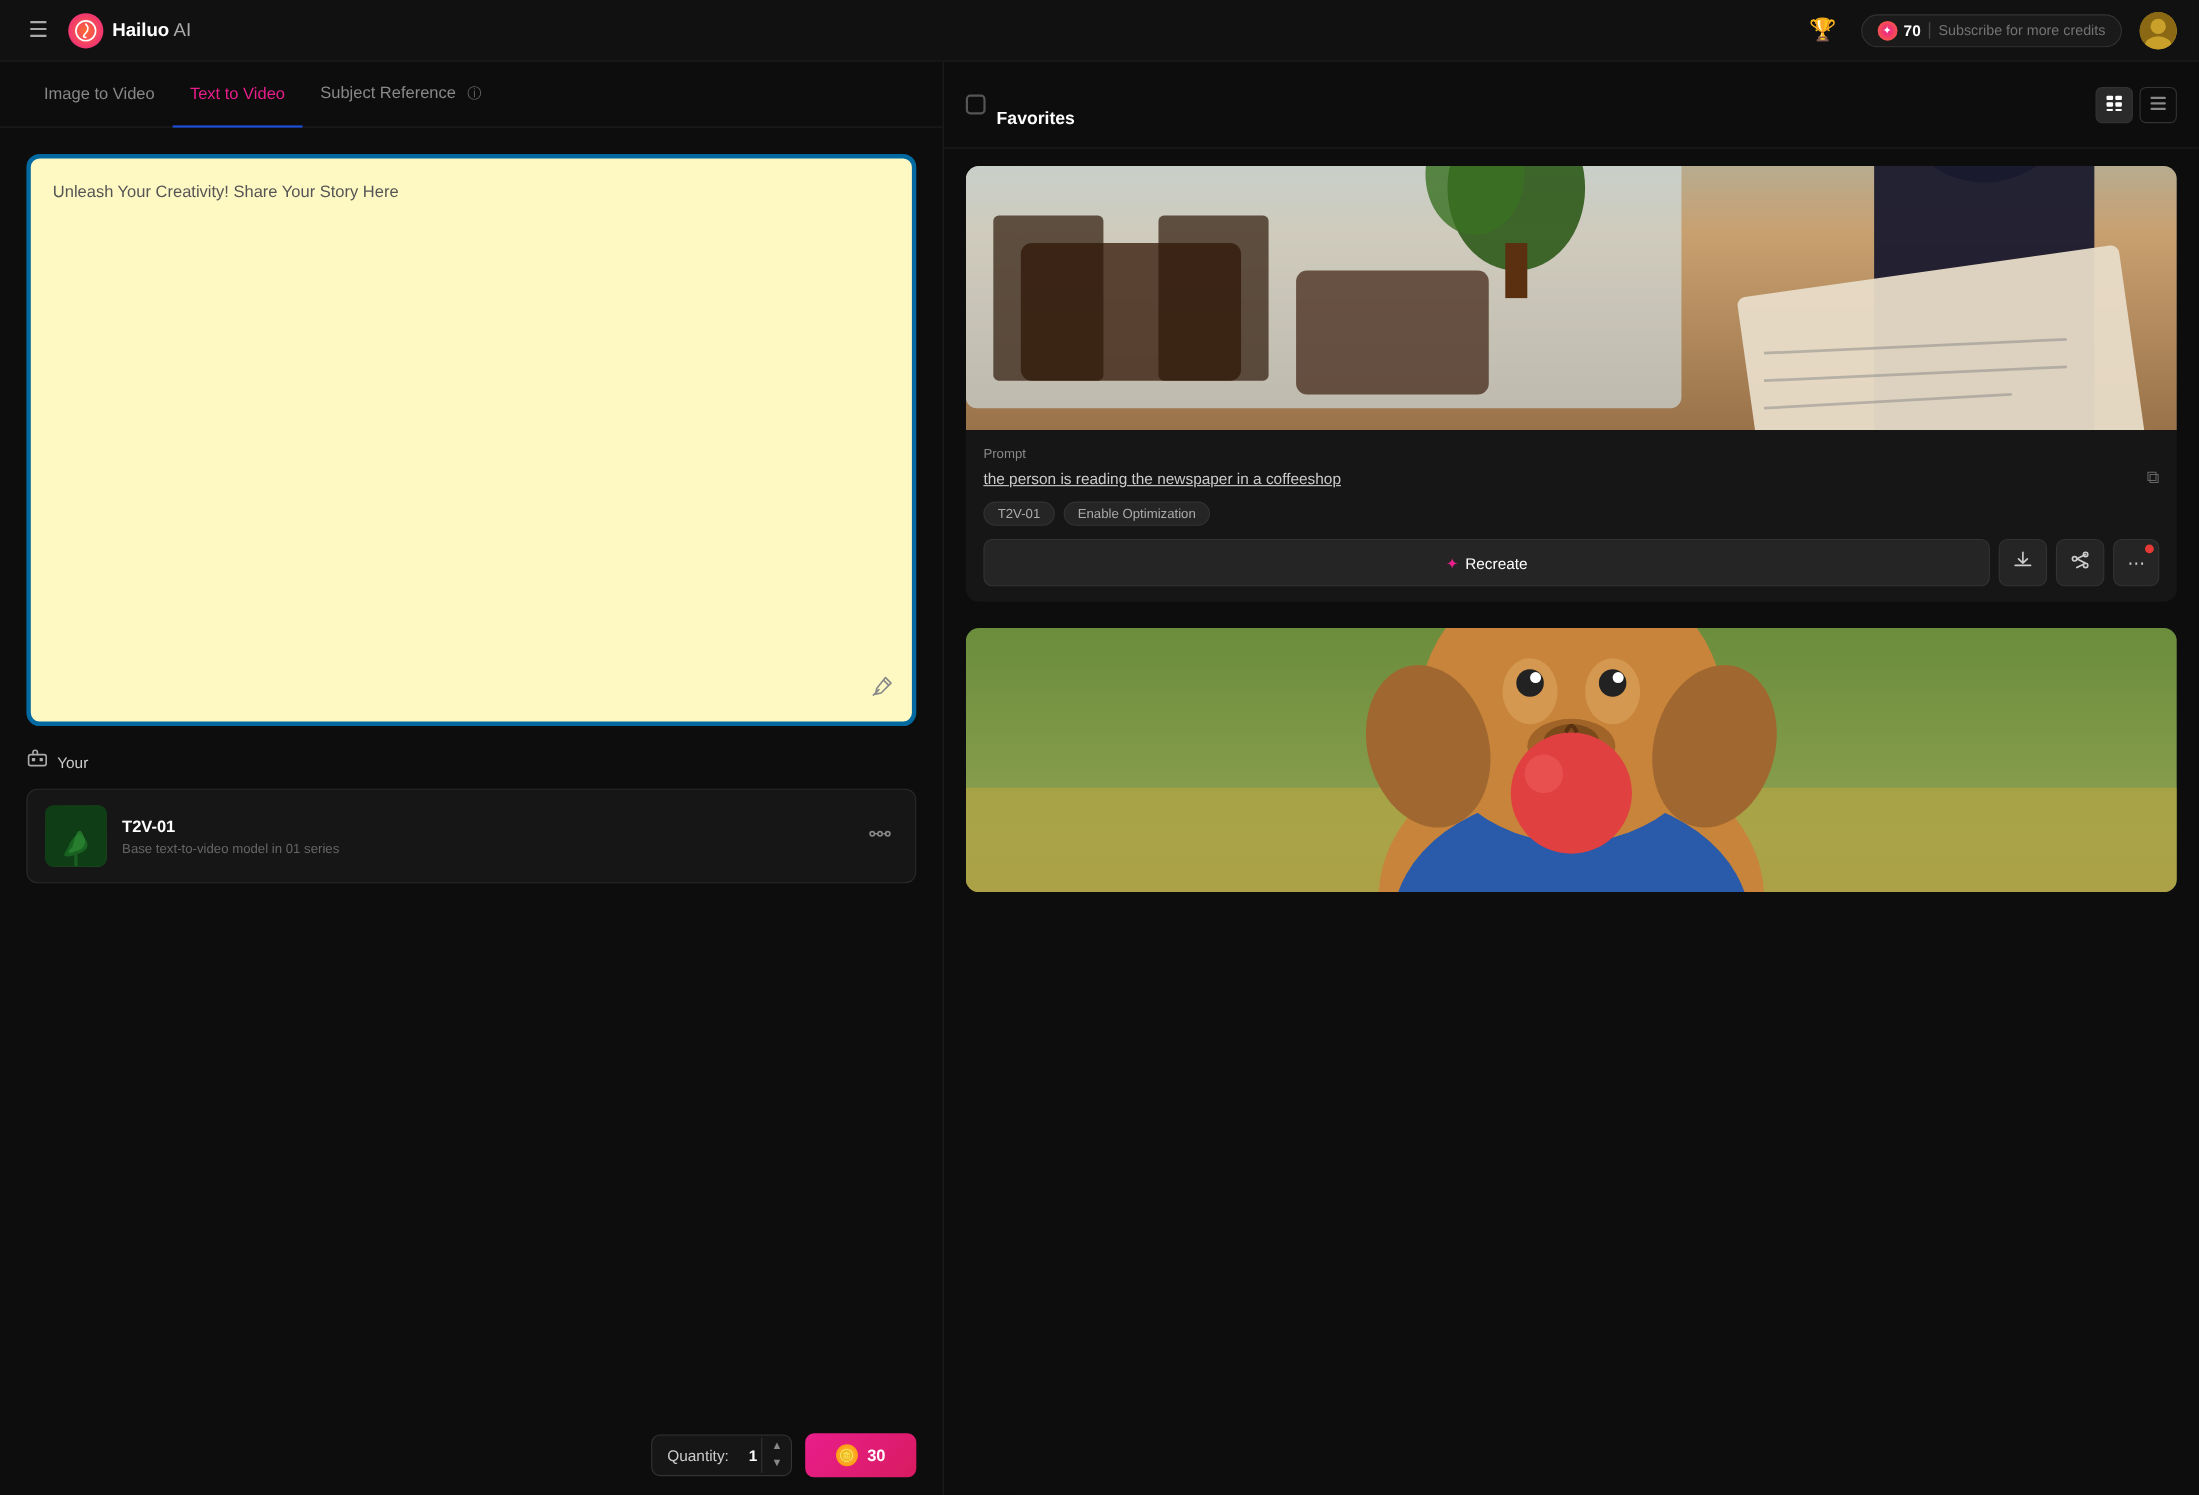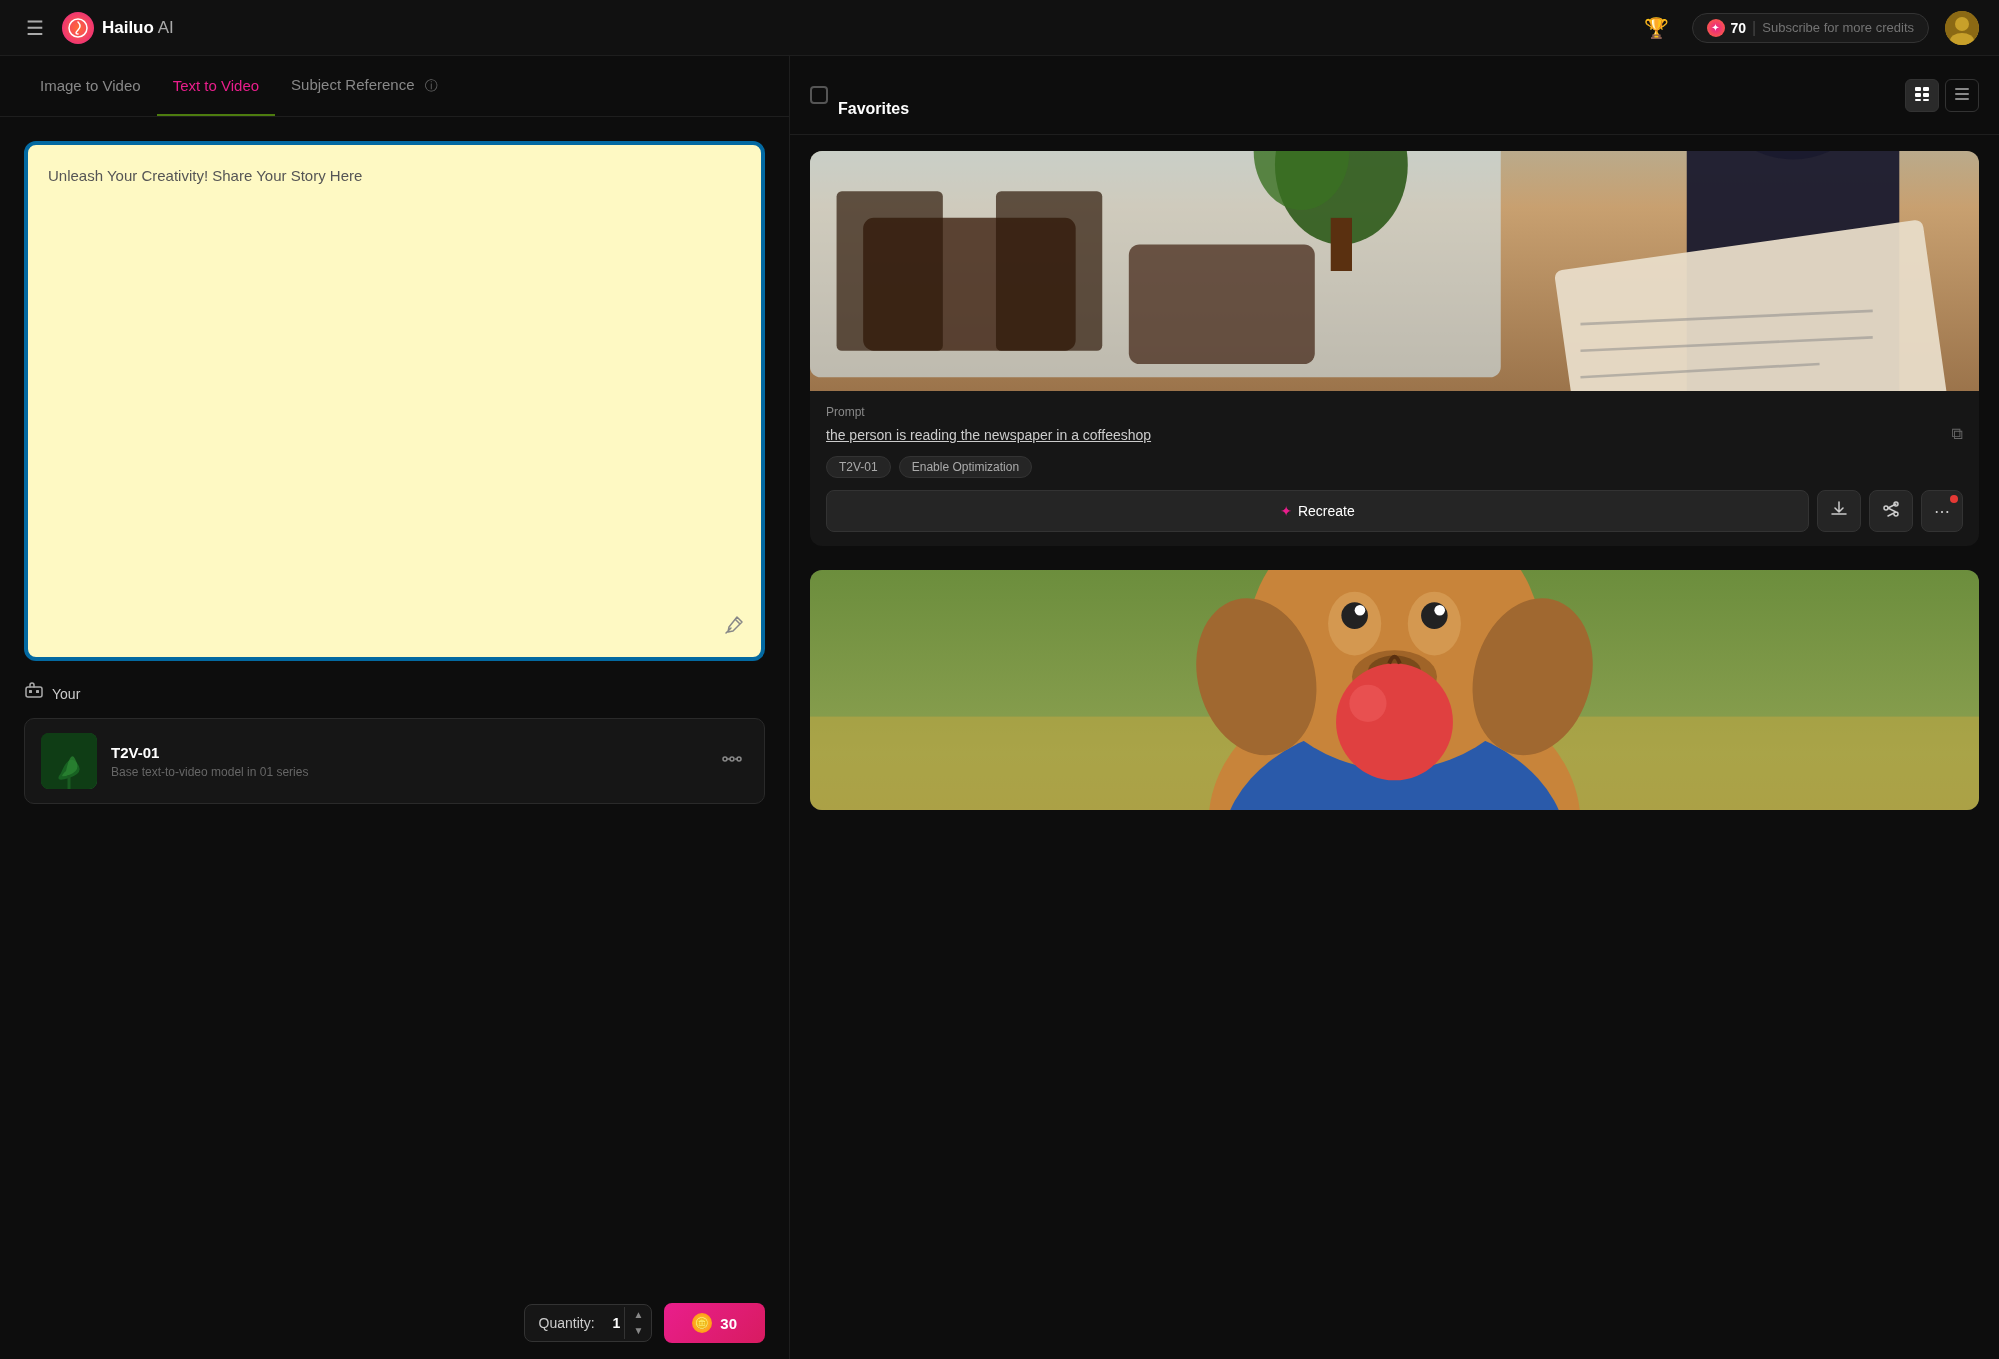--- a/index.html
+++ b/index.html
@@ -66,21 +66,21 @@
 
     
     .main-layout {
       display: flex;
       flex: 1;
       overflow: hidden;
     }
 
     
     .left-panel {
-      width: 790px;
+      width: 858px;
       display: flex;
       flex-direction: column;
       border-right: 1px solid #1e1e1e;
       overflow-y: auto;
     }
 
     
     .tabs {
       display: flex;
       align-items: center;
@@ -92,21 +92,21 @@
       padding: 20px 16px;
       font-size: 15px;
       cursor: pointer;
       color: #888;
       border-bottom: 2px solid transparent;
       margin-bottom: -1px;
       white-space: nowrap;
       background: none; border-top: none; border-left: none; border-right: none;
     }
     .tab:first-child { color: #888; }
-    .tab.active { color: #e91e8c; border-bottom: 2px solid #4d7c0f; }
+    .tab.active { color: #e91e8c; border-bottom: 2px solid #1d4ed8; }
     .tab-info { display: inline-flex; align-items: center; margin-left: 6px; color: #666; font-size: 13px; }
 
     
     .content-area {
       padding: 24px;
       display: flex;
       flex-direction: column;
       gap: 20px;
       flex: 1;
     }

